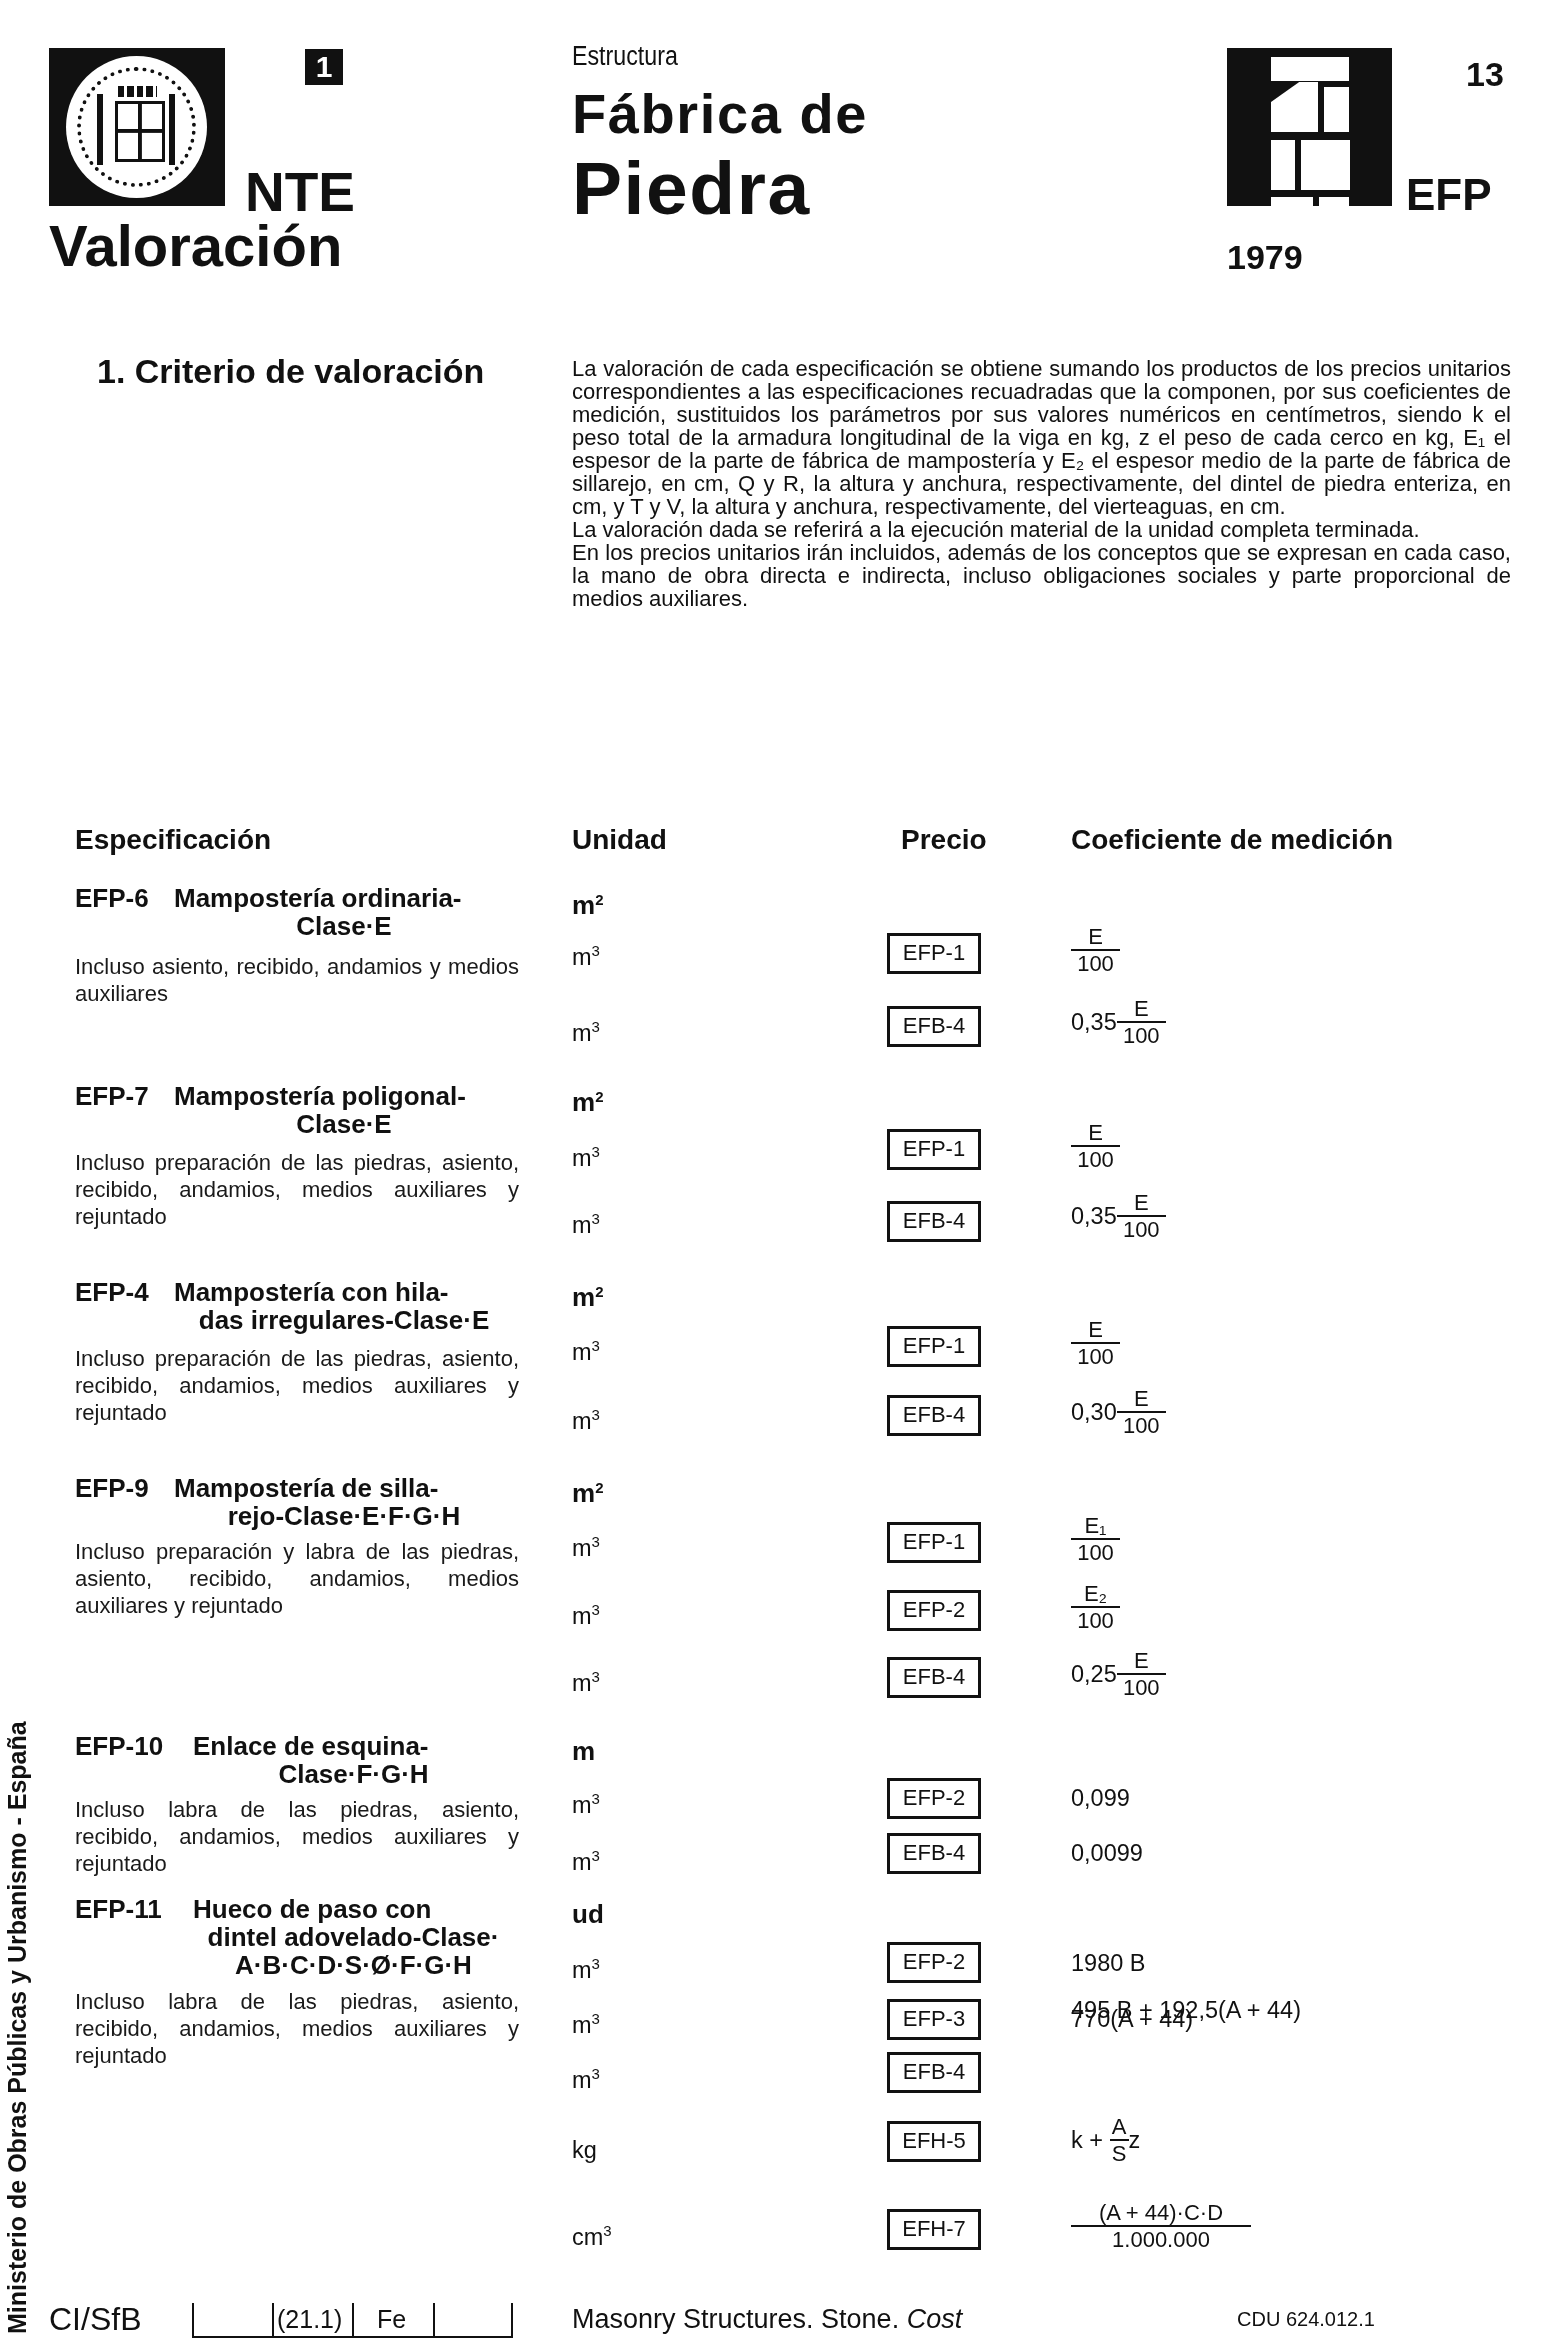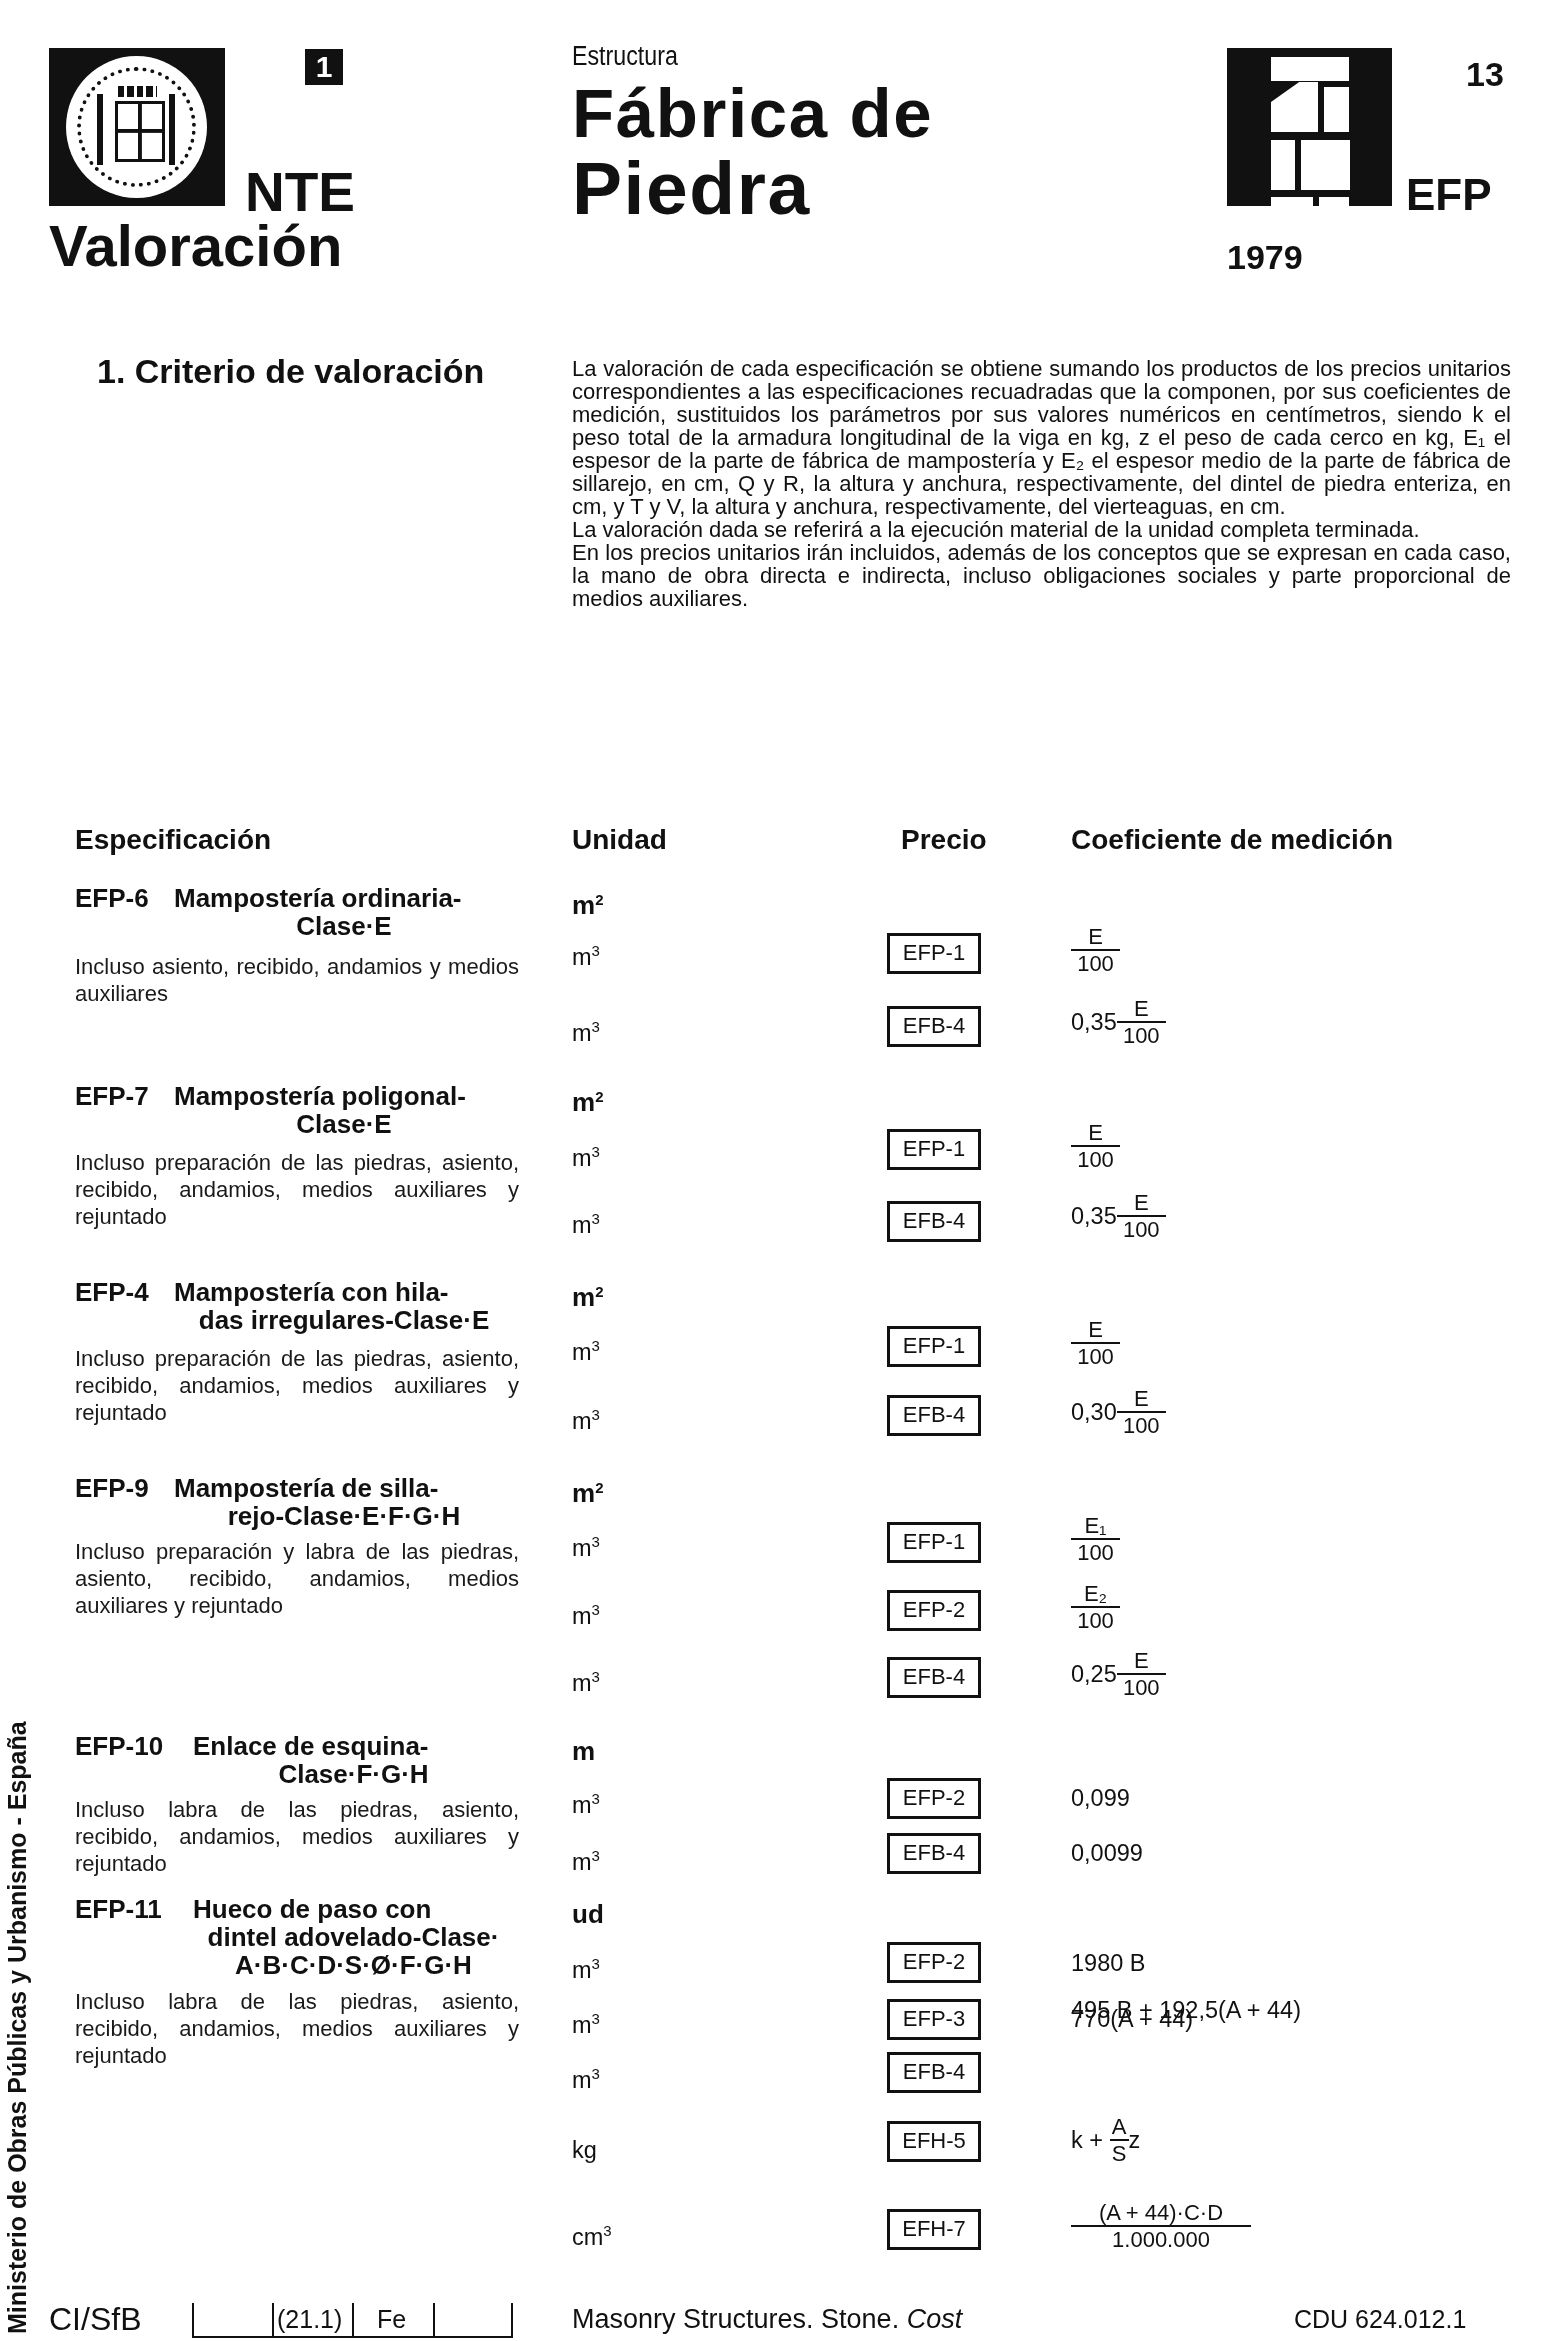--- a/index.html
+++ b/index.html
@@ -31,21 +31,21 @@
   .seal .pillar { position: absolute; top: 38px; width: 6.3px; height: 71px; background: #111; }
   .seal .crown { position: absolute; left: 52px; top: 30px; width: 39px; height: 11px;
     background: repeating-linear-gradient(90deg,#111 0 6.3px,#fff 6.3px 9.4px); }
   .badge-1 {
     left: 305px; top: 49px; width: 38px; height: 36px; background: #111; color: #fff;
     font-weight: bold; font-size: 30px; line-height: 36px; text-align: center;
   }
   .nte { left: 245px; top: 161px; font-size: 55px; font-weight: bold; line-height: 63px; }
   .valoracion { left: 49px; top: 213px; font-size: 58px; font-weight: bold; line-height: 66px; }
   .estructura { left: 572px; top: 41px; font-size: 27px; line-height: 31px; }
-  .title1 { left: 572px; top: 75px; font-size: 69px; font-weight: bold; line-height: 78px; letter-spacing: 1.6px; }
+  .title1 { left: 572px; top: 75px; font-size: 56px; font-weight: bold; line-height: 78px; letter-spacing: 1.6px; }
   .title2 { left: 572px; top: 149px; font-size: 75px; font-weight: bold; line-height: 78px; letter-spacing: 1.6px; }
   .wall {
     left: 1227px; top: 48px; width: 165px; height: 158px; background: #111;
   }
   .wall .stone { position: absolute; background: #fff; }
   .num13 { left: 1466px; top: 55px; font-size: 34px; font-weight: bold; line-height: 39px; }
   .efp { left: 1406px; top: 171px; font-size: 44px; font-weight: bold; line-height: 47px; }
   .year { left: 1227px; top: 238px; font-size: 34px; font-weight: bold; line-height: 39px; }
 
   
@@ -80,21 +80,21 @@
   .ministry {
     left: 1.6px; top: 2334px; transform: rotate(-90deg); transform-origin: left top;
     font-size: 25px; font-weight: bold; white-space: nowrap; line-height: 31px;
   }
   .cisib { left: 49px; top: 2304px; font-size: 32px; line-height: 31px; }
   .cisib-box { left: 192px; top: 2303px; height: 33px; width: 321px; border-bottom: 2.4px solid #111; }
   .cisib-box .div { position: absolute; top: 0; width: 2.4px; height: 33px; background: #111; }
   .cisib-box .txt { position: absolute; top: 0; font-size: 25px; line-height: 33px; text-align: right; }
   .foot-en { left: 572px; top: 2304px; font-size: 27px; line-height: 31px; }
   .foot-en i { font-style: italic; }
-  .cdu { left: 1294px; top: 2304px; font-size: 25px; line-height: 31px; }
+  .cdu { left: 1237px; top: 2304px; font-size: 20px; line-height: 31px; }
 </style>
 </head>
 <body>
 
 <div class="abs seal">
   <div class="oval">
     <div class="inner"></div>
     <div class="crown"></div>
     <div class="pillar" style="left:31px"></div>
     <div class="pillar" style="left:103px"></div>

